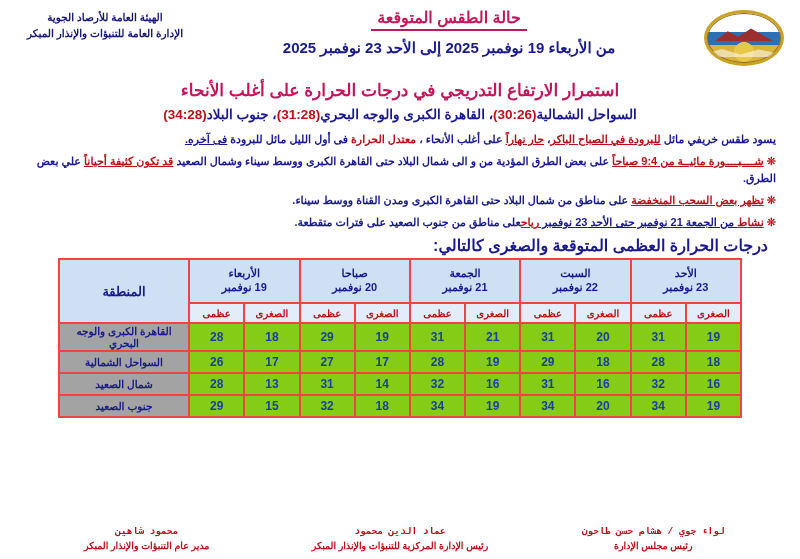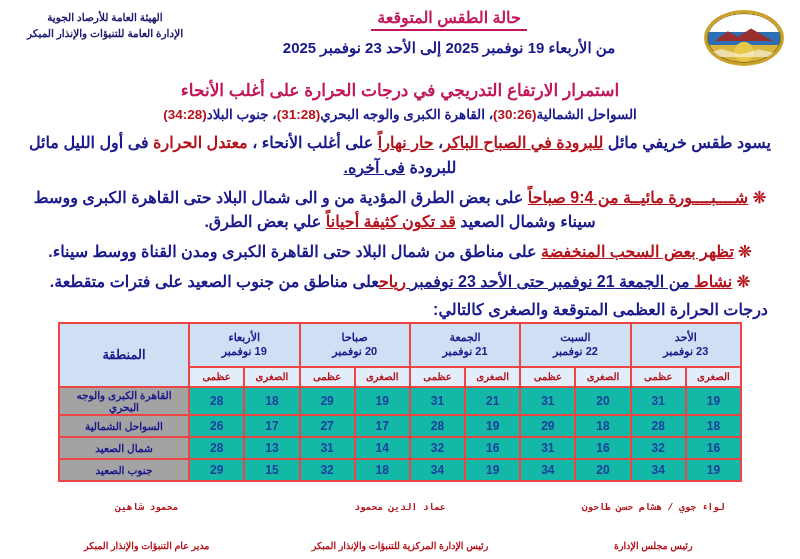--- a/index.html
+++ b/index.html
@@ -122,26 +122,26 @@
     margin-top: 5px;
   }
   .ranges .num { color: #b5121b; }
 
   
   .body {
     margin-top: 9px;
     padding: 0 14px;
   }
   .para {
-    font-size: 16px;
+    font-size: 11px;
     font-weight: bold;
     color: #1a1a8c;
     line-height: 1.55;
     margin-bottom: 5px;
-    text-align: center;
+    text-align: right;
   }
   .red { color: #b5121b; }
   .u { text-decoration: underline; }
   .star { color: #b5121b; font-weight: bold; }
 
   .tbl-caption {
     font-size: 16px;
     font-weight: bold;
     color: #1a1a8c;
     text-align: right;
@@ -178,21 +178,21 @@
     font-size: 13px;
     width: 128px;
   }
   td.sub, th.sub {
     background: #e3edfa;
     font-size: 10px;
     color: #b5121b;
     height: 16px;
   }
   td.val {
-    background: #14b8a6;
+    background: #84cc16;
     font-size: 12px;
     color: #1a3f9e;
     height: 18px;
   }
   td.region {
     background: #a3a3a3;
     font-size: 10.5px;
     color: #1a1a8c;
     text-align: center;
   }
@@ -206,21 +206,21 @@
     flex-direction: row;
     justify-content: space-between;
     padding: 0 22px;
     font-size: 9.5px;
     font-weight: bold;
     color: #b5121b;
     line-height: 1.5;
   }
   .footer .sig { text-align: center; width: 33%; }
   .footer .sig .nm { color: #b5121b; font-family: Liberation Mono, monospace; }
-  .footer .sig .rl { color: #b5121b; margin-top: 24px; }
+  .footer .sig .rl { color: #b5121b; }
 </style>
 </head>
 <body>
 
 <div class="page">
 
   <div class="header">
     <div class="logo-wrap">
       <div class="logo"></div>
     </div>

